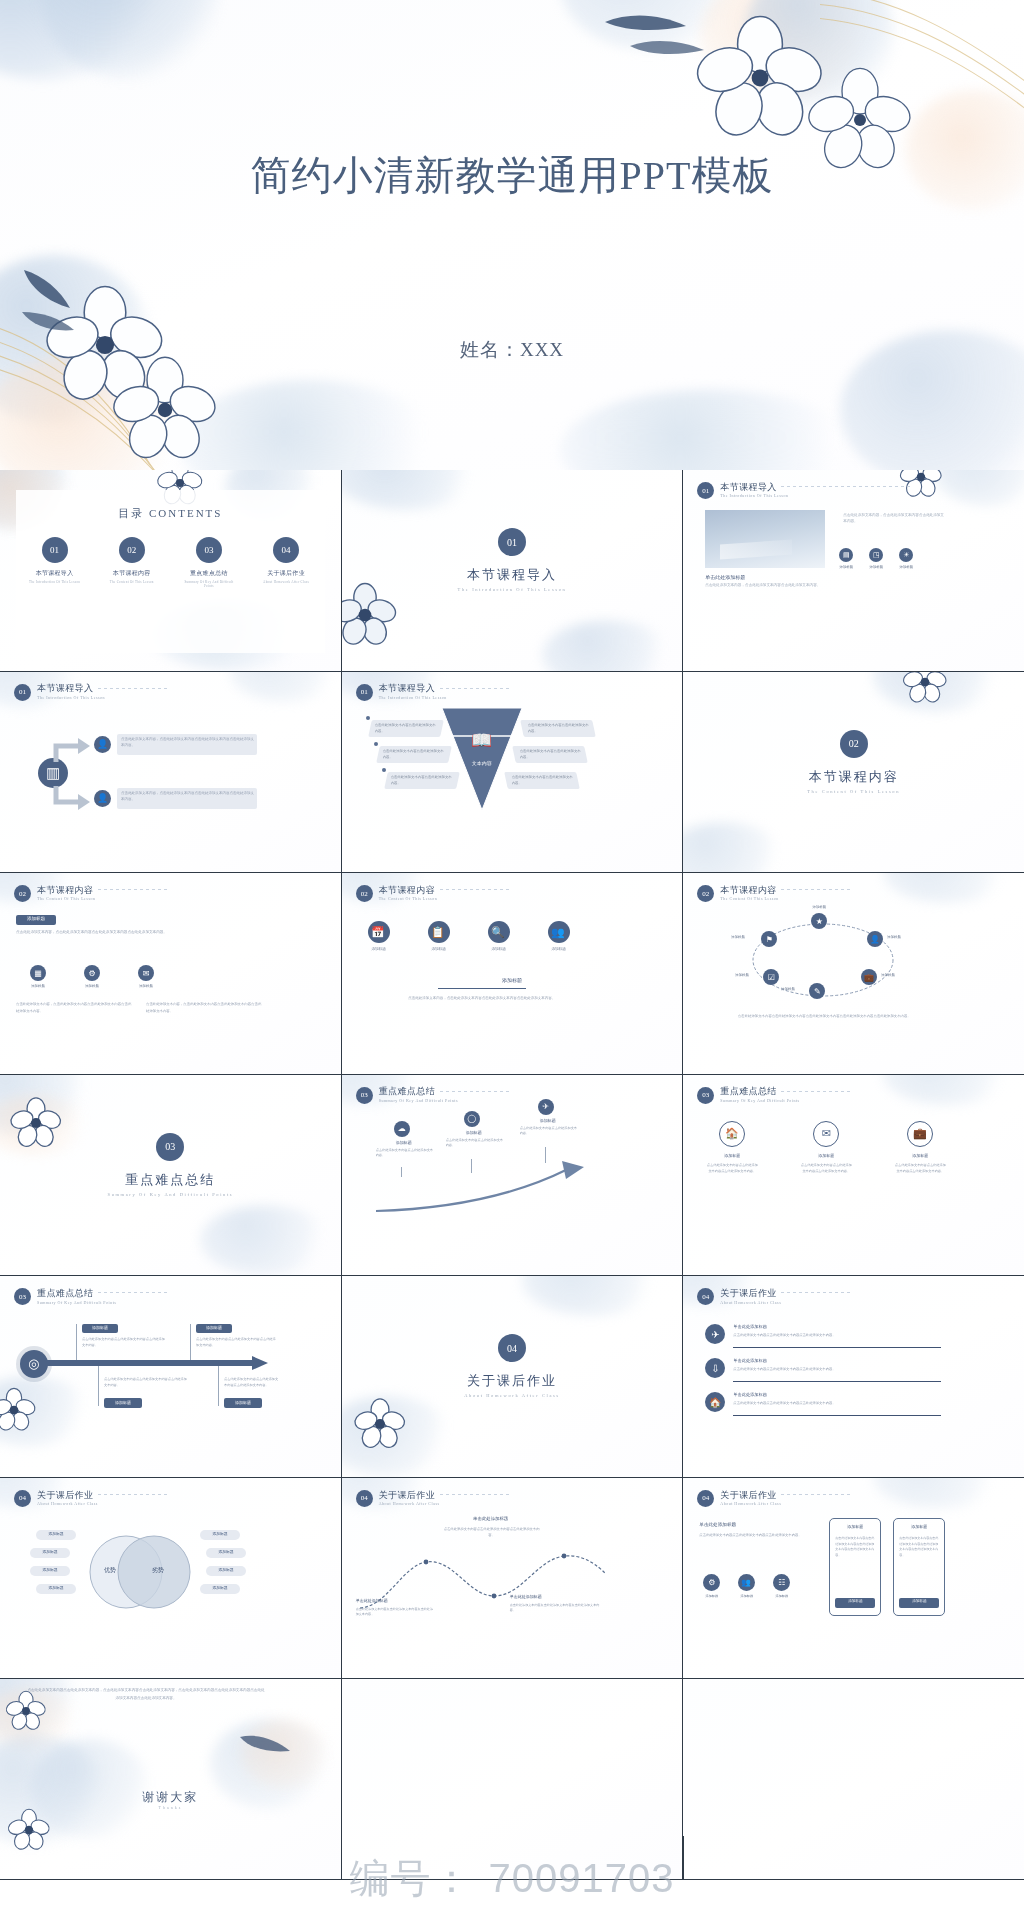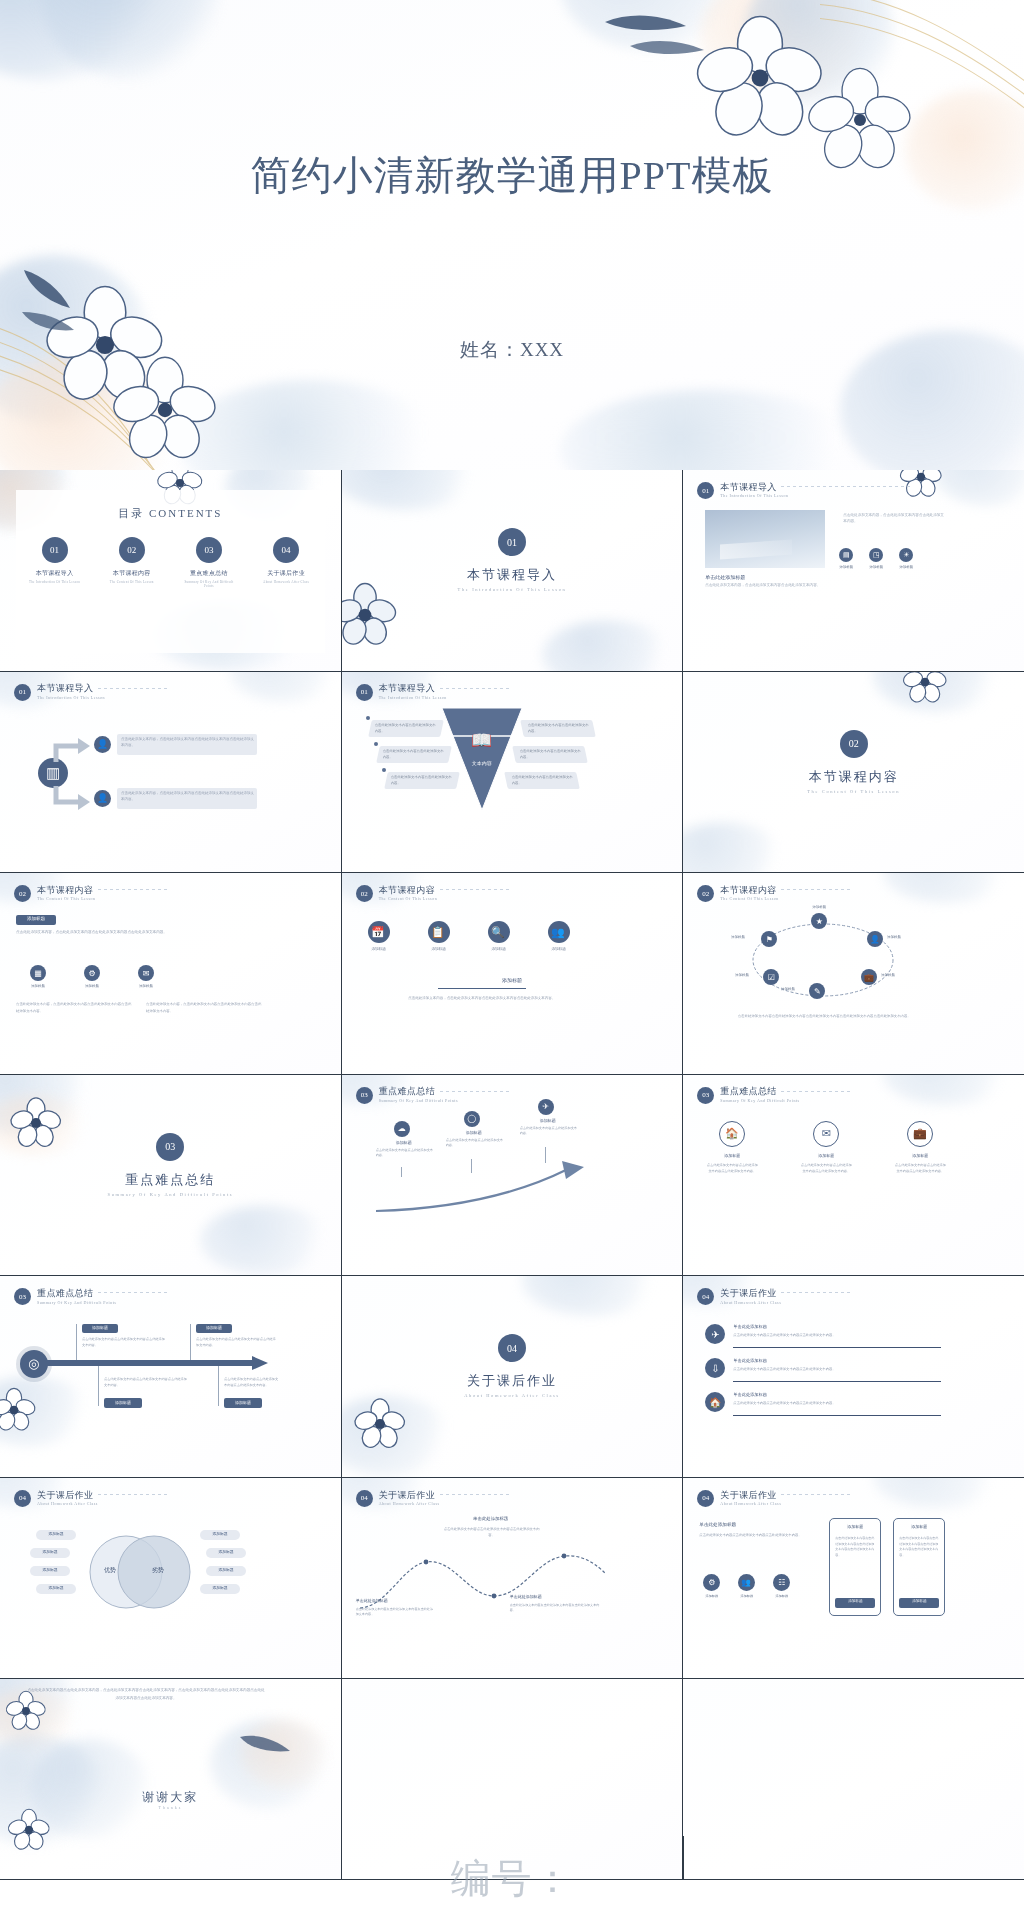--- a/index.html
+++ b/index.html
@@ -842,13 +842,14 @@
     <div class="bg"></div>
   </div>
 
 </div>
 
 <div class="divider-h-last"></div>
 <div class="divider-v"></div>
 <div id="footer"></div>
 <div id="wm">
   <span class="wm-text">编号：</span>
+  <span class="wm-text">70091703</span>
 </div>
 
 </body></html>

